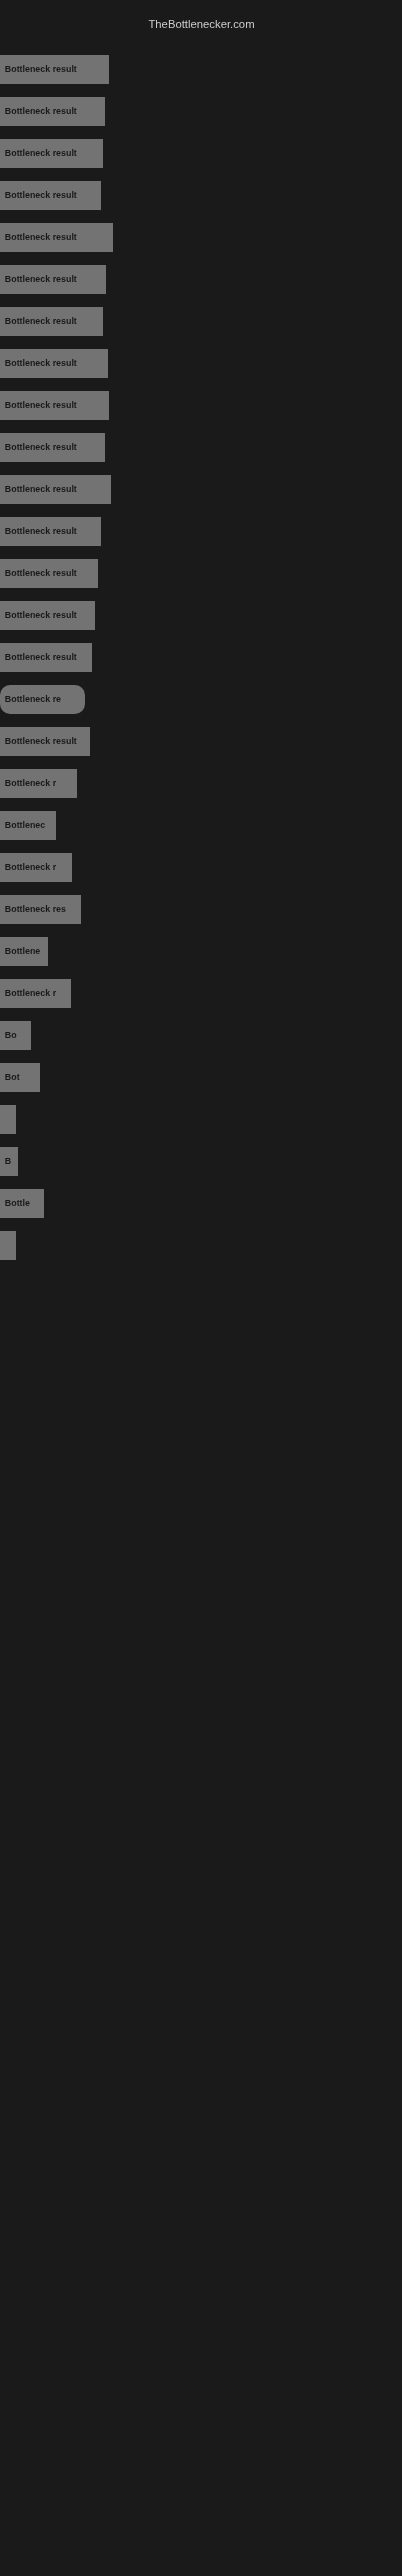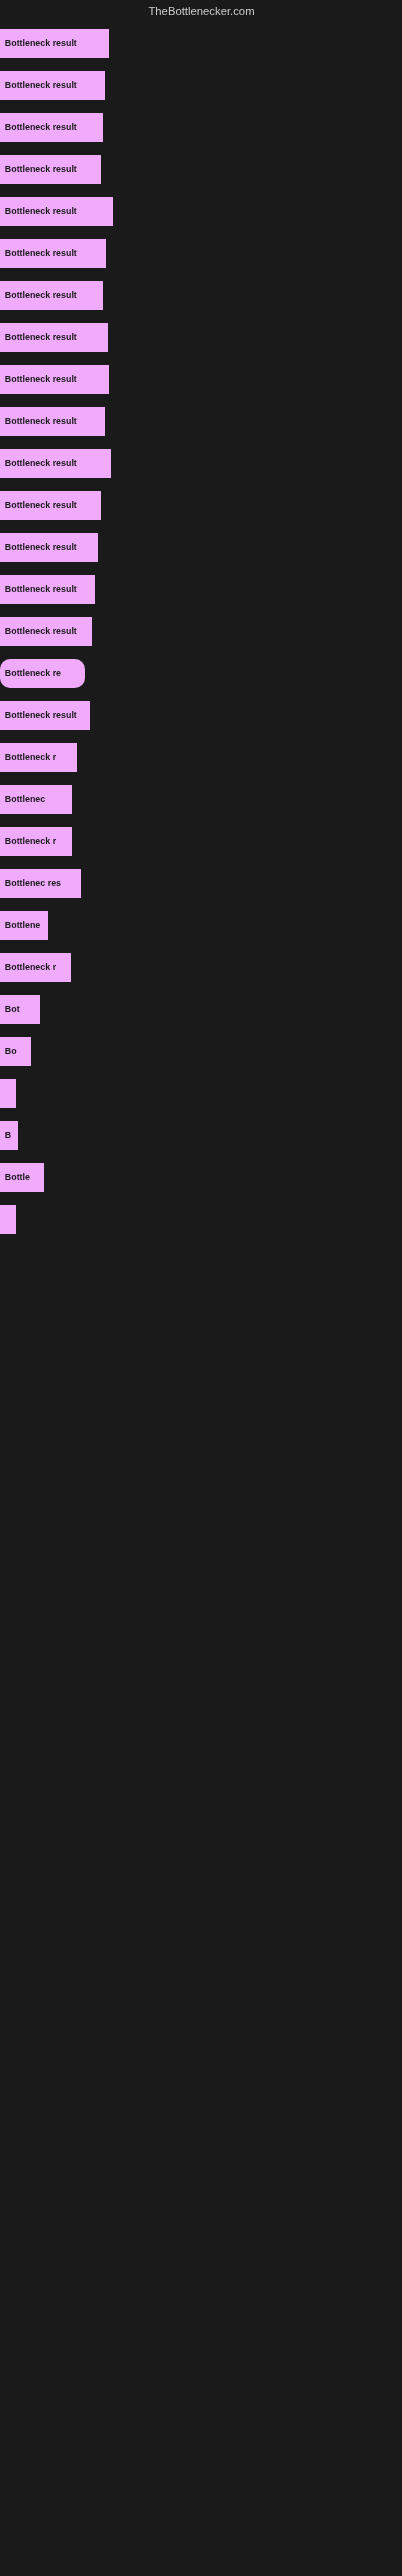--- a/index.html
+++ b/index.html
@@ -11,33 +11,33 @@
       width: 403px;
       min-height: 2576px;
       background-color: #1a1a1a;
       font-family: Arial, sans-serif;
       overflow-x: hidden;
     }
     .site-title {
       text-align: center;
       color: #cccccc;
       font-size: 11.3px;
-      padding: 5px 0;
+      padding: 18px 0;
       background-color: #1a1a1a;
     }
     .bar-container {
       position: relative;
       height: 42px;
       display: flex;
       align-items: center;
       padding: 4.8px 0;
     }
     .bar {
       height: 29px;
-      background-color: #f0abfc;
+      background-color: #737373;
       display: flex;
       align-items: center;
       padding: 0 4.8px;
       min-width: 16px;
       position: relative;
     }
     .bar-label {
       color: #1a1a1a;
       font-size: 8.9px;
       font-weight: bold;
@@ -135,55 +135,55 @@
       <div class="bar" style="width: 90px;">
         <span class="bar-label">Bottleneck result</span>
       </div>
     </div>
     <div class="bar-container">
       <div class="bar" style="width: 77px;">
         <span class="bar-label">Bottleneck r</span>
       </div>
     </div>
     <div class="bar-container">
-      <div class="bar" style="width: 72px;">
+      <div class="bar" style="width: 56px;">
         <span class="bar-label">Bottlenec</span>
       </div>
     </div>
     <div class="bar-container">
       <div class="bar" style="width: 72px;">
         <span class="bar-label">Bottleneck r</span>
       </div>
     </div>
     <div class="bar-container">
       <div class="bar" style="width: 81px;">
-        <span class="bar-label">Bottlenec res</span>
+        <span class="bar-label">Bottleneck res</span>
       </div>
     </div>
     <div class="bar-container">
       <div class="bar" style="width: 48px;">
         <span class="bar-label">Bottlene</span>
       </div>
     </div>
     <div class="bar-container">
       <div class="bar" style="width: 71px;">
         <span class="bar-label">Bottleneck r</span>
       </div>
     </div>
     <div class="bar-container">
+      <div class="bar" style="width: 31px;">
+        <span class="bar-label">Bo</span>
+      </div>
+    </div>
+    <div class="bar-container">
       <div class="bar" style="width: 40px;">
         <span class="bar-label">Bot</span>
       </div>
     </div>
     <div class="bar-container">
-      <div class="bar" style="width: 31px;">
-        <span class="bar-label">Bo</span>
-      </div>
-    </div>
-    <div class="bar-container">
       <div class="bar" style="width: 6.4px;">
         <span class="bar-label"></span>
       </div>
     </div>
     <div class="bar-container">
       <div class="bar" style="width: 17.7px;">
         <span class="bar-label">B</span>
       </div>
     </div>
     <div class="bar-container">

